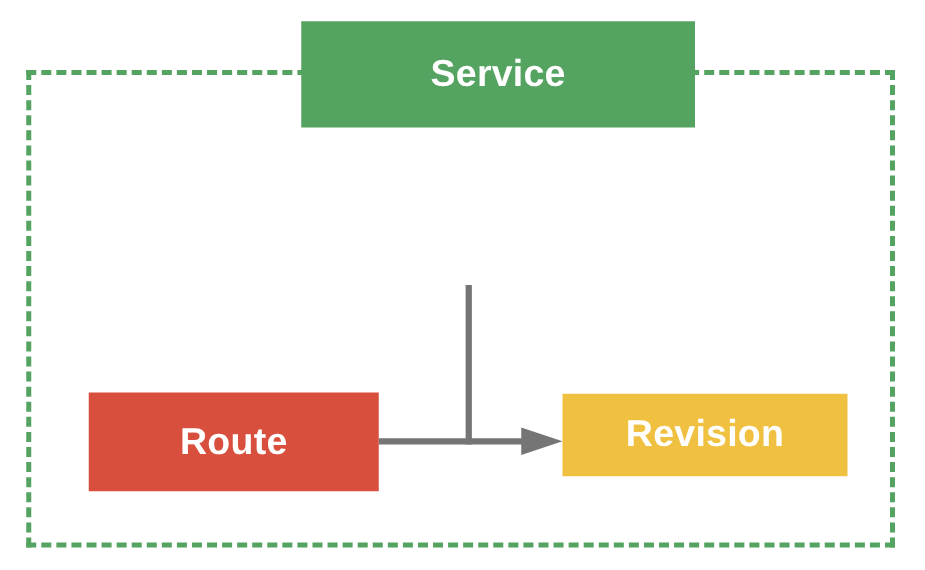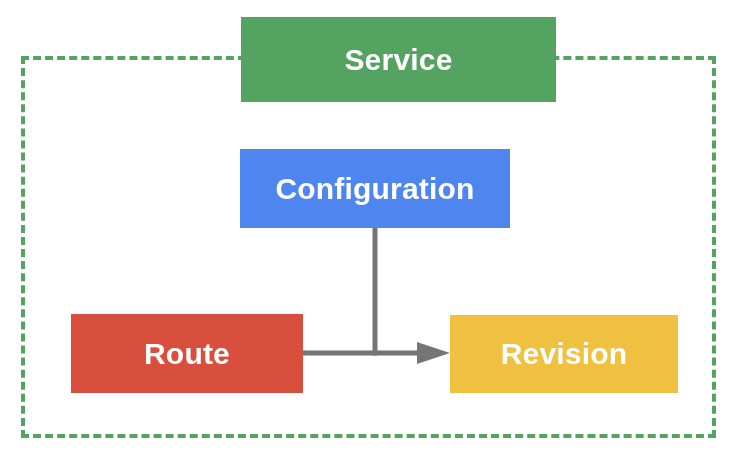--- a/index.html
+++ b/index.html
@@ -54,25 +54,22 @@
 
     <line id="conn-horizontal" x1="303" y1="353" x2="420" y2="353" stroke="#757575" stroke-width="5"></line>
 
     <polygon id="conn-arrowhead" points="417,342 450,353 417,364" fill="#757575"></polygon>
   </svg>
 
   <div class="node-box" id="node-service" style="left: 241px; top: 17px; width: 315px; height: 85px; background: rgb(84, 163, 96);">
     <span class="node-label" style="font-size: 30px; color: rgb(255, 255, 255);">Service</span>
   </div>
 
-  <div class="node-box" id="node-configuration" style="left: 240px; top: 149px; width: 270px; height: 79px; background: rgb(78, 133, 239);">
-    <span class="node-label" style="font-size: 30px; color: rgb(255, 255, 255);">Configuration</span>
-  </div>
 
   <div class="node-box" id="node-route" style="left: 71px; top: 314px; width: 232px; height: 79px; background: rgb(217, 79, 61);">
     <span class="node-label" style="font-size: 30px; color: rgb(255, 255, 255);">Route</span>
   </div>
 
-  <div class="node-box" id="node-revision" style="left: 450px; top: 315px; width: 228px; height: 78px; background: rgb(240, 192, 64);">
+  <div class="node-box" id="node-revision" style="left: 450px; top: 315px; width: 228px; height: 66px; background: rgb(240, 192, 64);">
     <span class="node-label" style="font-size: 30px; color: rgb(255, 255, 255);">Revision</span>
   </div>
 
 </div>
 
 </body></html>

